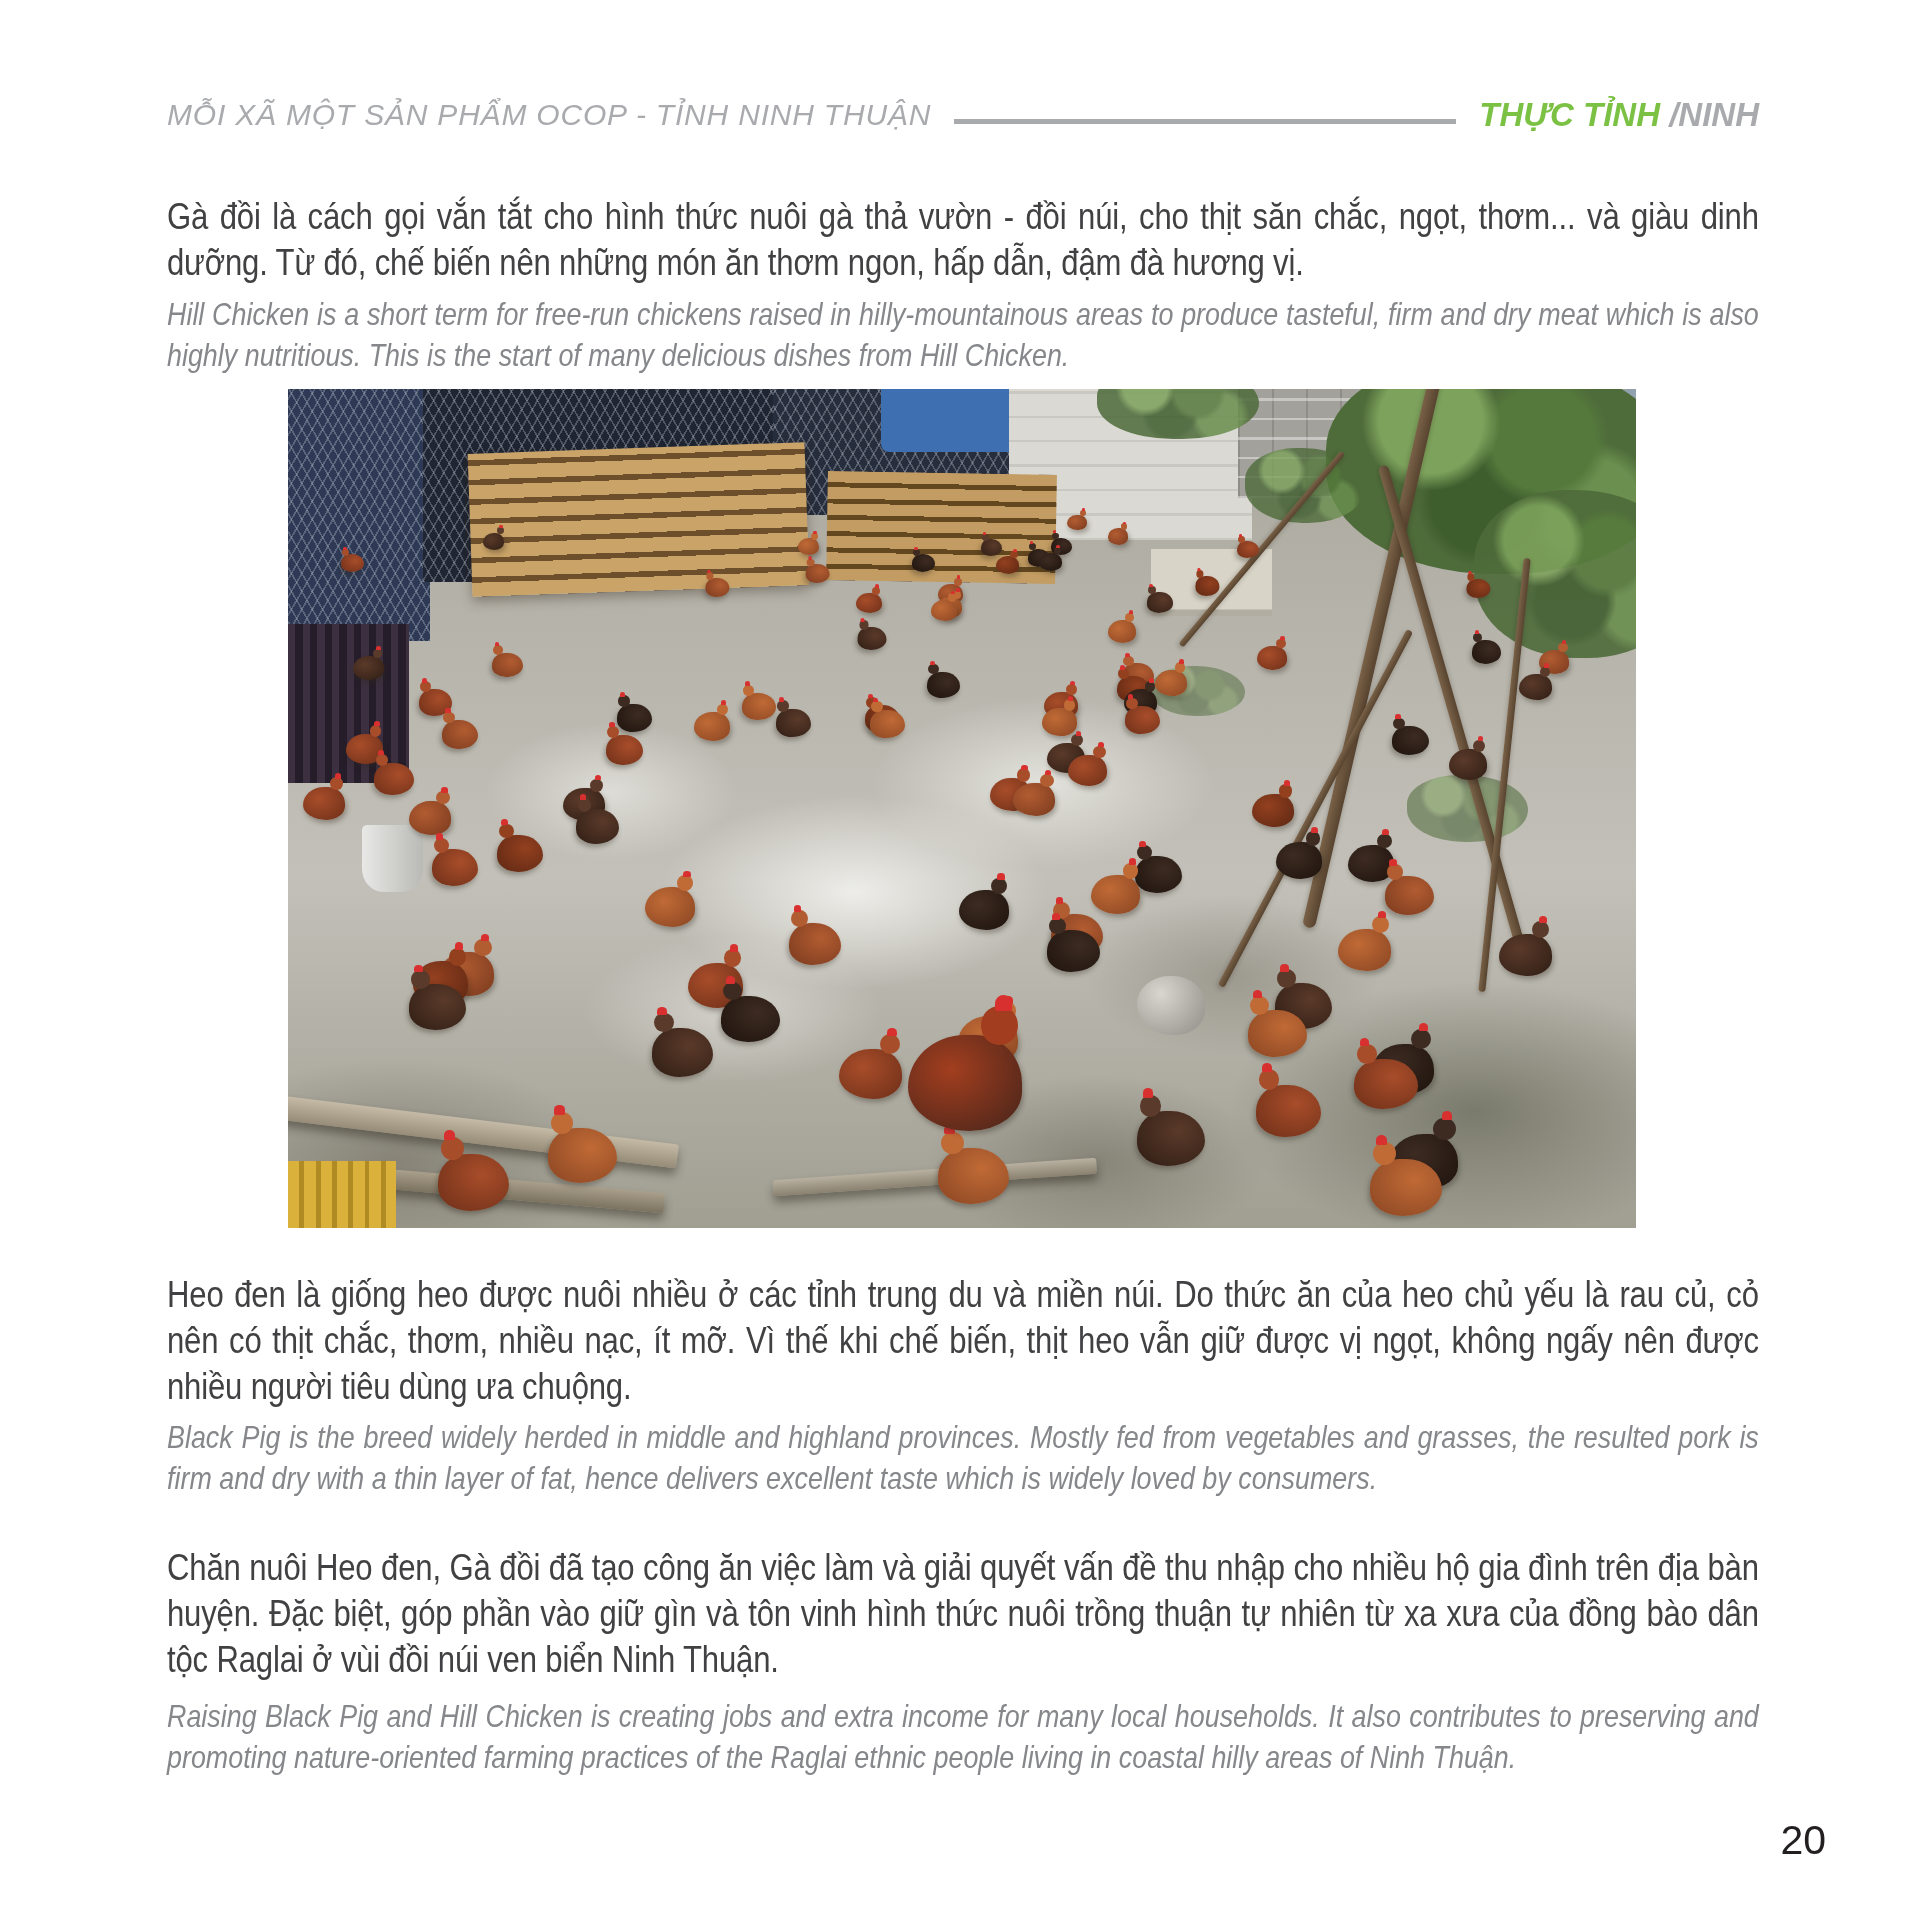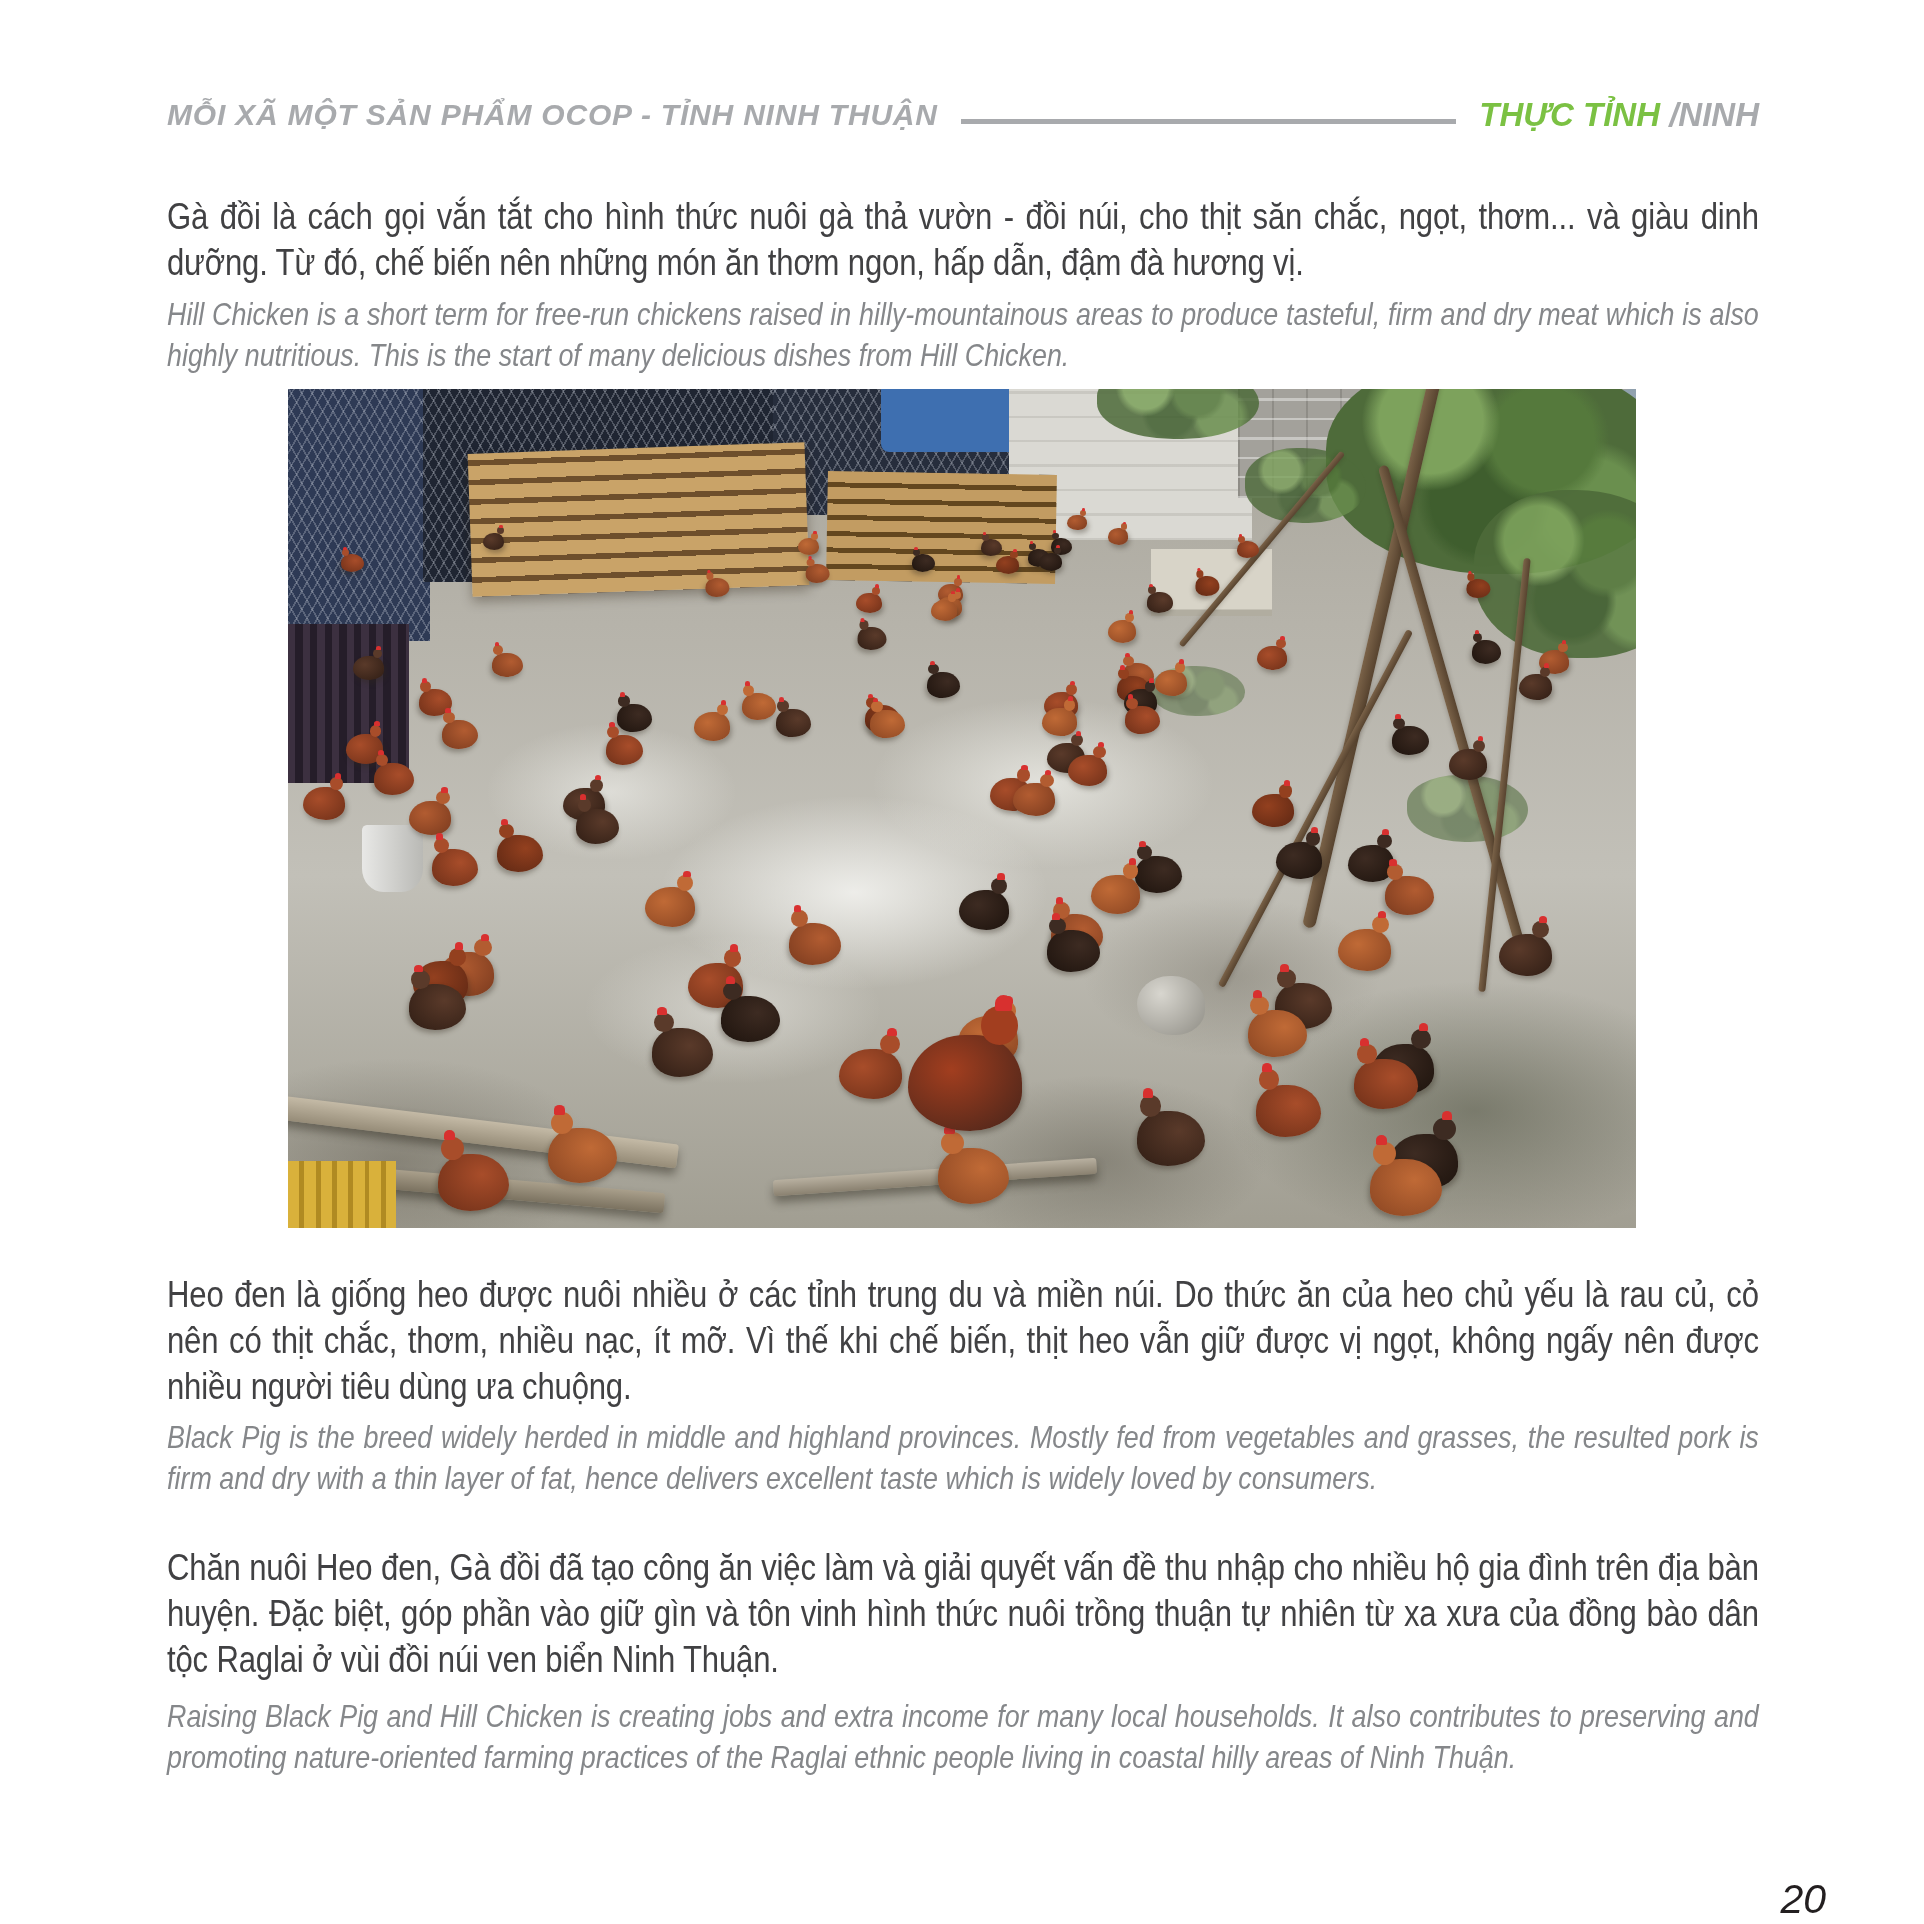--- a/index.html
+++ b/index.html
@@ -1,39 +1,39 @@
 <!DOCTYPE html>
 <html style="font-size:13px"><head>
 <meta charset="utf-8">
 <style>
   html,body{margin:0;padding:0;overflow:hidden;background:#ffffff;}
   body{width:1924px;height:1924px;font-family:"Liberation Sans", sans-serif;position:relative;}
   .page{position:absolute;inset:0;background:#ffffff;}
 
   
   .header{position:absolute;left:167px;top:96px;width:1592px;display:flex;align-items:center;}
-  .h-left{font-size:30px;font-weight:700;font-style:italic;color:#a8aaad;letter-spacing:0.8px;white-space:nowrap;}
+  .h-left{font-size:30px;font-weight:400;font-style:italic;color:#a8aaad;letter-spacing:0.8px;white-space:nowrap;}
   .h-rule{flex:1;height:4.1px;background:#a8aaad;margin:0 23px;margin-top:13px;}
   .h-right{font-size:33px;font-weight:700;font-style:italic;white-space:nowrap;}
   .h-green{color:#7bc143;}
   .h-gray{color:#a8aaad;}
 
   
   .content{position:absolute;left:167px;top:142px;width:1592px;}
   .para{transform:scaleX(0.84);transform-origin:0 0;width:1895px;text-align:justify;margin:0;}
   .vi{color:#414143;font-size:37px;line-height:46px;letter-spacing:-0.2px;}
   .en{color:#85878a;font-size:32px;line-height:41px;font-style:italic;}
   .p1vi{margin-top:52px;}
   .p1en{margin-top:8.1px;}
   .p2vi{margin-top:44px;}
   .p2en{margin-top:6.5px;}
   .p3vi{margin-top:46px;}
   .p3en{margin-top:13px;}
 
-  .page-number{position:absolute;top:1876px;right:98px;font-size:41px;color:#231f20;font-style:italic;}
+  .page-number{position:absolute;top:1817px;right:98px;font-size:41px;color:#231f20;}
 
   
   .photo{position:relative;width:1348px;height:839px;margin:13px 0 0 121px;overflow:hidden;
     background-color:#b5b2a8;
     background-image:
       radial-gradient(ellipse 277px 138px at 42% 60%, rgba(245,245,242,.85), transparent 70%),
       radial-gradient(ellipse 244px 122px at 56% 47%, rgba(238,238,233,.75), transparent 70%),
       radial-gradient(ellipse 212px 106px at 33% 74%, rgba(230,229,224,.6), transparent 70%),
       radial-gradient(ellipse 179px 98px at 24% 48%, rgba(242,242,238,.6), transparent 70%),
       radial-gradient(ellipse 212px 114px at 70% 70%, rgba(105,100,88,.35), transparent 70%),

